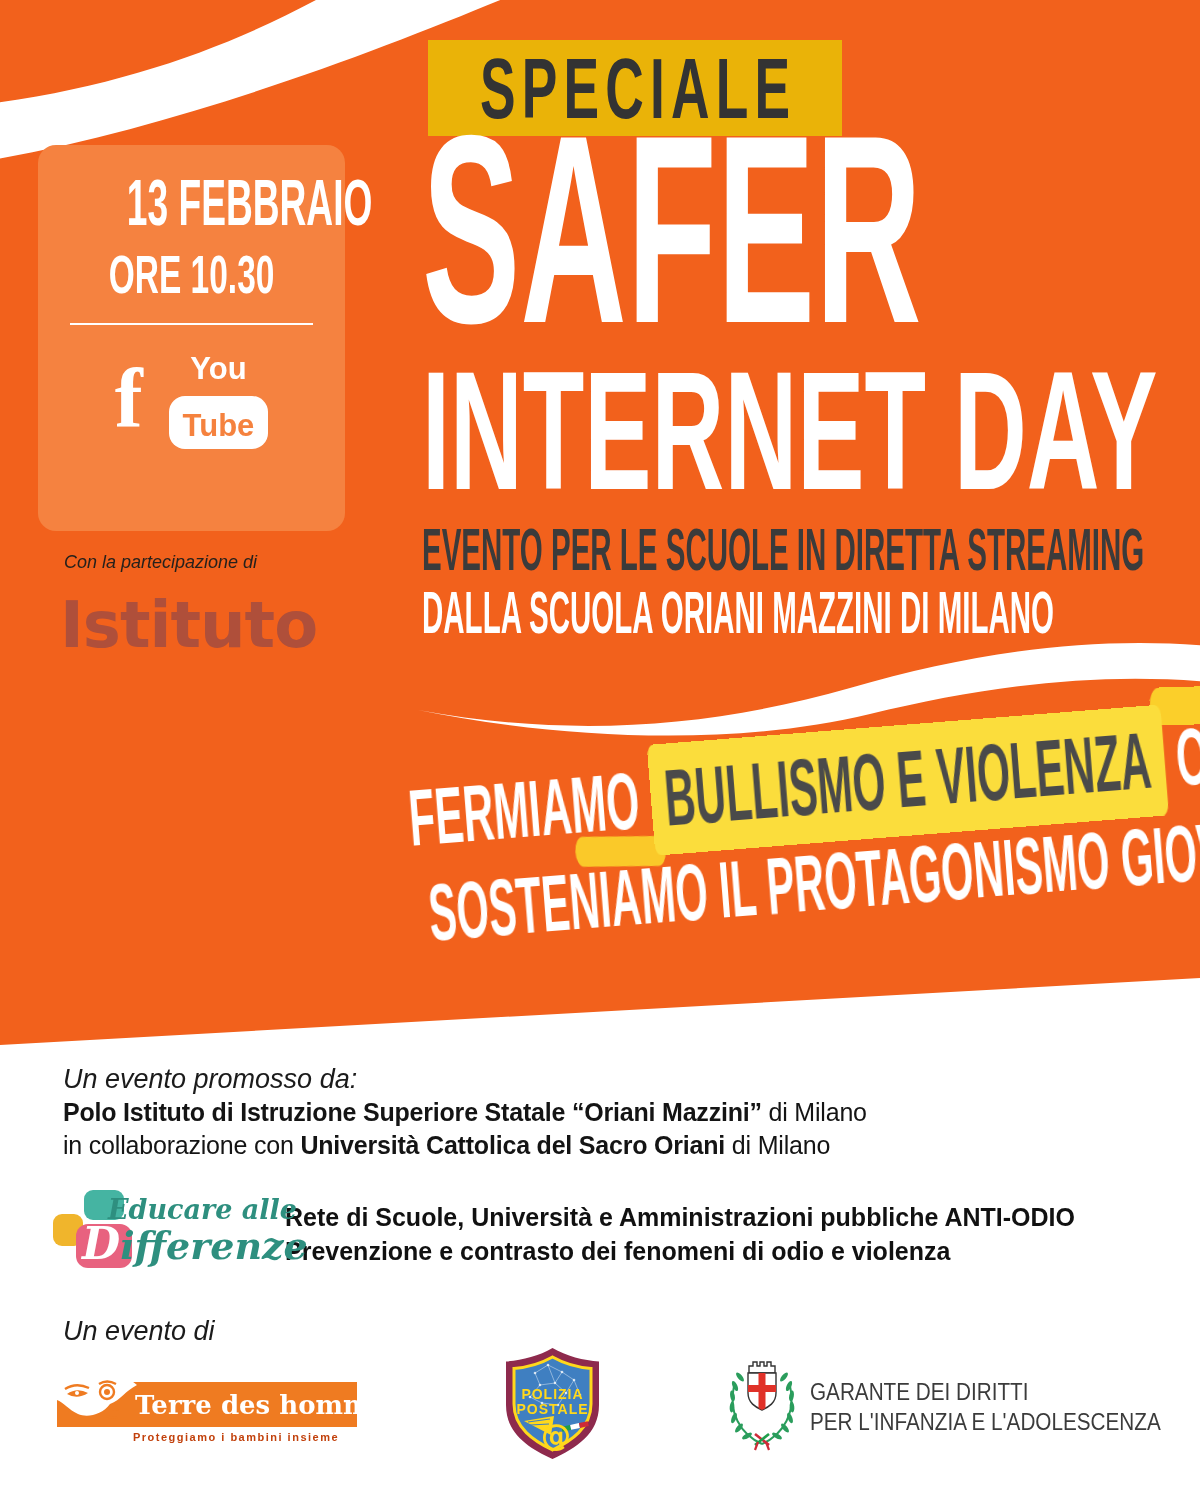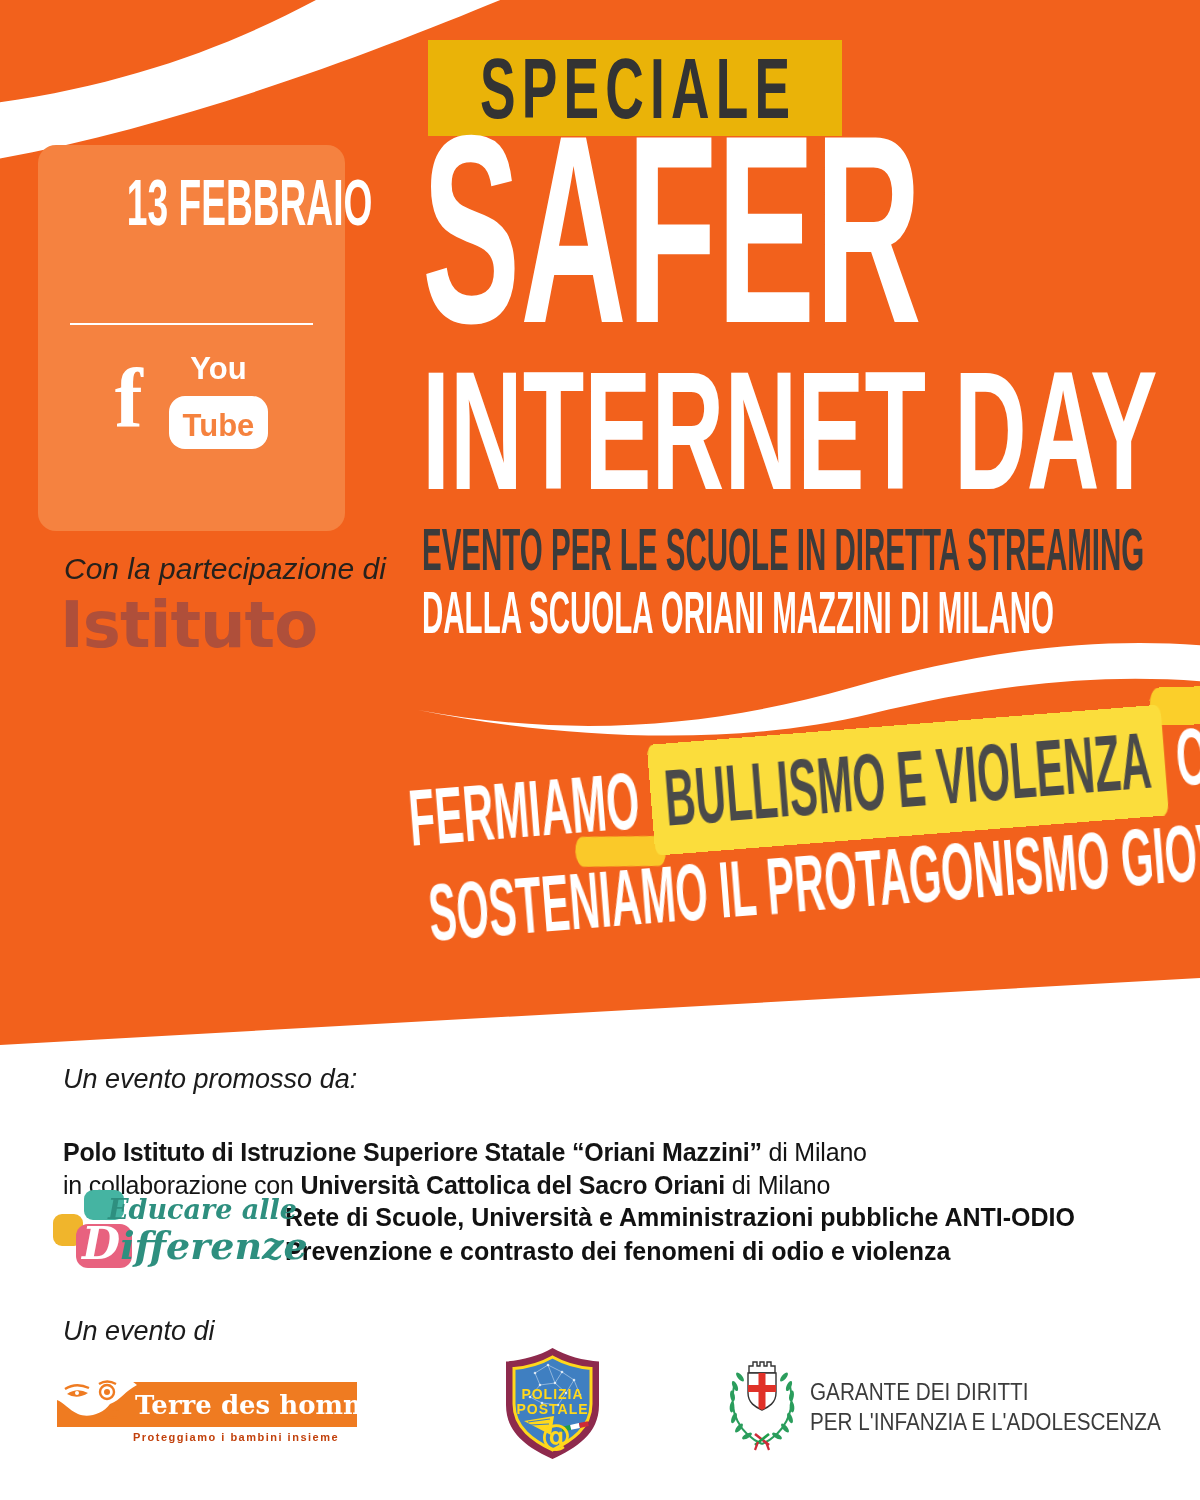--- a/index.html
+++ b/index.html
@@ -40,21 +40,21 @@
     position:absolute;left:428px;top:40px;width:414px;height:96px;background:#eab308;
     display:flex;align-items:center;justify-content:center;
   }
   .badge .cond{font-size:86px;letter-spacing:10px;color:#333333;transform:scaleX(.62);transform-origin:center center;padding-left:10px;}
   .title1{left:422px;top:95px;font-size:268px;color:#fff;transform:scaleX(.55);}
   .title2{left:422px;top:347px;font-size:168px;color:#fff;transform:scaleX(.60);}
   .sub-dark{left:422px;top:521px;font-size:59px;color:#3B3B3B;transform:scaleX(.50);}
   .sub-light{left:422px;top:584px;font-size:59px;color:#ffffff;transform:scaleX(.50);}
 
   
-  .part-label{left:64px;top:552px;font-style:italic;font-size:30px;color:#26211c;}
+  .part-label{left:64px;top:552px;font-style:italic;font-size:18px;color:#26211c;}
   .scomodo{left:60px;top:588px;font-size:64px;font-weight:bold;color:#AF4F3A;letter-spacing:-1px;font-family:"DejaVu Sans",sans-serif;}
 
   
   .slogan{
     position:absolute;left:0;right:0;top:764px;text-align:center;color:#fff;
     transform:rotate(-4.5deg);
   }
   .slogan-l1{font-size:80px;transform:scaleX(.53);transform-origin:center top;}
   .slogan-l2{font-size:80px;transform:scaleX(.52);transform-origin:center top;margin-top:16px;}
   .sl-white{position:relative;z-index:1;}
@@ -66,21 +66,21 @@
     content:"";position:absolute;top:-12px;right:-410px;width:430px;height:38px;
     background:#FBD52B;border-radius:19px;transform:rotate(1.5deg);z-index:-1;opacity:.95;
   }
   .hl::after{
     content:"";position:absolute;bottom:-8px;left:-150px;width:170px;height:30px;
     background:#FBD52B;border-radius:15px;transform:rotate(2deg);z-index:-1;opacity:.9;
   }
 
   
   .promo-intro{left:63px;top:1064px;font-size:27px;font-style:italic;color:#1b1b1b;}
-  .promo-lines{left:63px;top:1096px;font-size:25px;color:#141414;line-height:33px;letter-spacing:-0.2px;margin-top:40px;}
+  .promo-lines{left:63px;top:1096px;font-size:25px;color:#141414;line-height:33px;letter-spacing:-0.2px;}
   .promo-lines b{font-weight:bold;}
 
   .sq{position:absolute;border-radius:9px;}
   .sq-teal{left:84px;top:1190px;width:40px;height:30px;background:#45B4A2;z-index:2;}
   .sq-gold{left:53px;top:1214px;width:30px;height:32px;background:#F0B52C;z-index:1;}
   .sq-pink{left:76px;top:1224px;width:56px;height:44px;background:#E8627F;z-index:3;border-radius:12px;}
   .edu-script{font-family:"DejaVu Serif",serif;font-style:italic;font-weight:bold;color:#2E8F7F;z-index:4;}
   .edu-l1{left:108px;top:1194px;font-size:27px;}
   .edu-l2{left:82px;top:1218px;font-size:38px;}
   .edu-l2 .d-init{color:#ffffff;font-size:44px;}
@@ -101,20 +101,23 @@
 
   <div class="hero">
 
     <svg class="swoosh" style="left:0;top:0" width="560" height="180" viewBox="0 0 560 180">
       <path d="M -20,105 C 140,85 260,35 360,-25 L 560,-25 C 430,30 200,125 -20,162 Z" fill="#ffffff"></path>
     </svg>
 
     <div class="date-box">
       <div class="date-line">
         <span class="cond">13 FEBBRAIO</span>
+      </div>
+      <div class="time-line">
+        <span class="cond">ORE 10.30</span>
       </div>
       <div class="box-divider"></div>
       <div class="social-row">
         <span class="fb-glyph">f</span>
         <span class="yt">
           <span class="yt-top">You</span>
           <span class="yt-box">Tube</span>
         </span>
       </div>
     </div>

